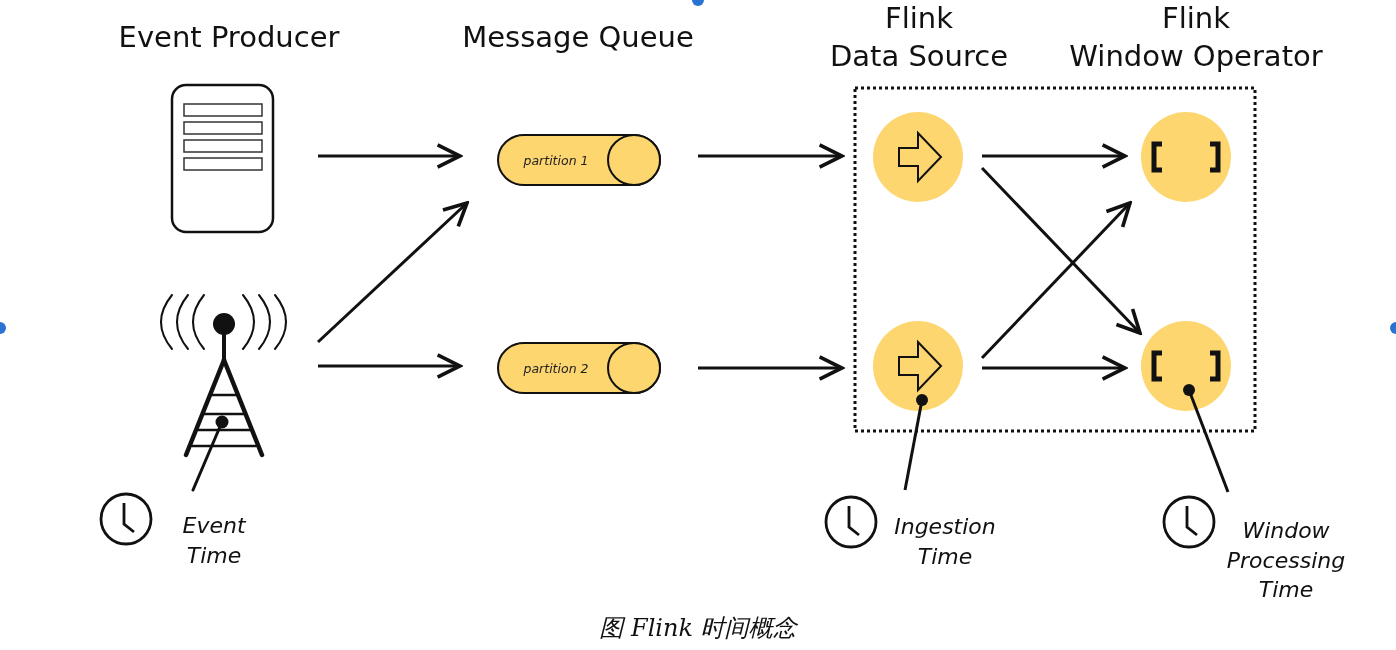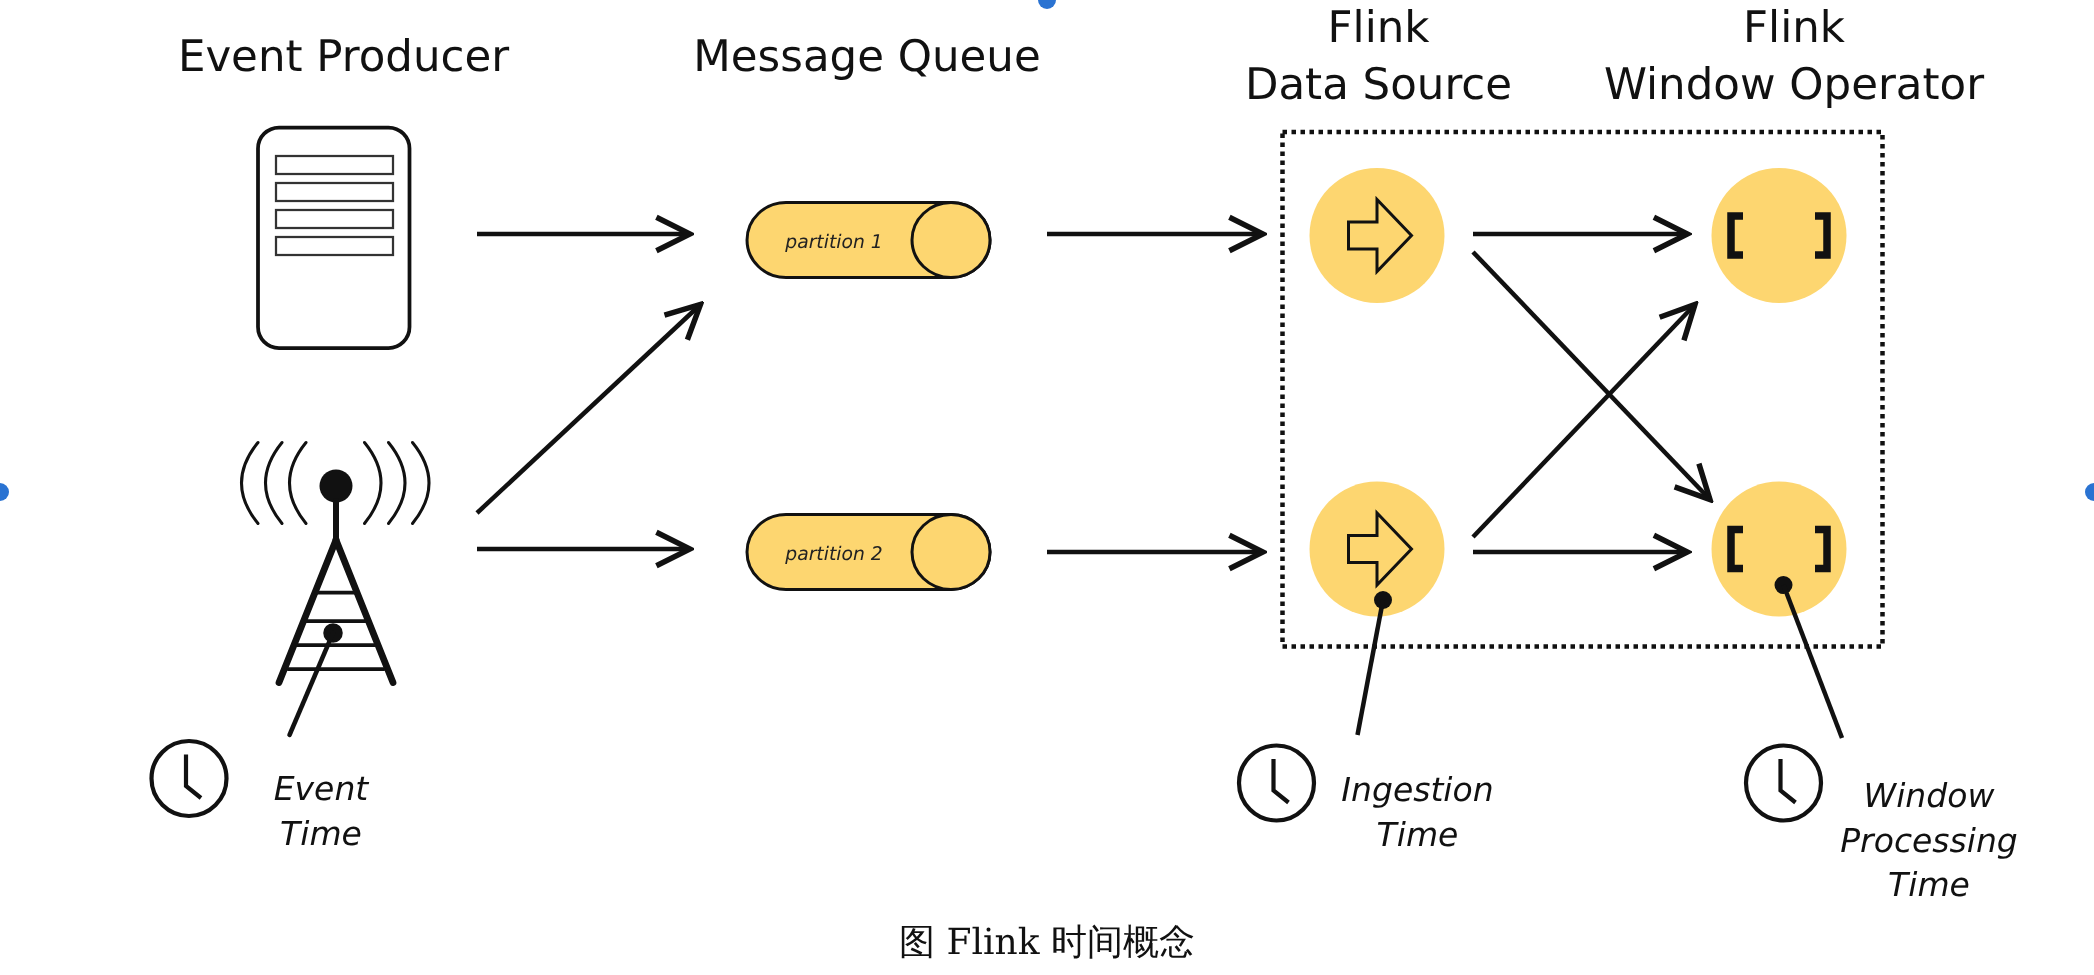--- a/index.html
+++ b/index.html
@@ -3,21 +3,21 @@
 <meta charset="utf-8">
 <style>
   html, body { margin: 0; padding: 0; background: #ffffff; }
   body { width: 1396px; height: 650px; position: relative; overflow: hidden;
          font-family: "DejaVu Sans", sans-serif; color: #111; }
   svg#diagram { position: absolute; left: 0; top: 0; }
   .hdr { font-family: "DejaVu Sans", sans-serif; font-size: 29px; fill: #111; }
   .lbl { font-family: "DejaVu Sans", sans-serif; font-size: 22px; font-style: italic; fill: #111; }
   .part { font-family: "DejaVu Sans", sans-serif; font-size: 12.5px; font-style: italic; fill: #222; }
   .caption { position: absolute; left: 0; top: 612px; width: 1396px; text-align: center;
-             font-family: "DejaVu Serif", serif; font-size: 24px; color: #111; }
+             font-family: "DejaVu Serif", serif; font-size: 24px; color: #111; font-style: italic; }
   .handle { position: absolute; width: 12px; height: 12px; border-radius: 50%; background: #2a73d2; }
 </style>
 </head>
 <body>
 
 <svg id="diagram" width="1396" height="650" viewBox="0 0 1396 650">
   <defs>
     <marker id="arr" viewBox="0 0 20 20" refX="18" refY="10" markerWidth="28" markerHeight="28" markerUnits="userSpaceOnUse" orient="auto">
       <path d="M2,2 L18,10 L2,18" fill="none" stroke="#111" stroke-width="2.6" stroke-linejoin="miter"></path>
     </marker>

